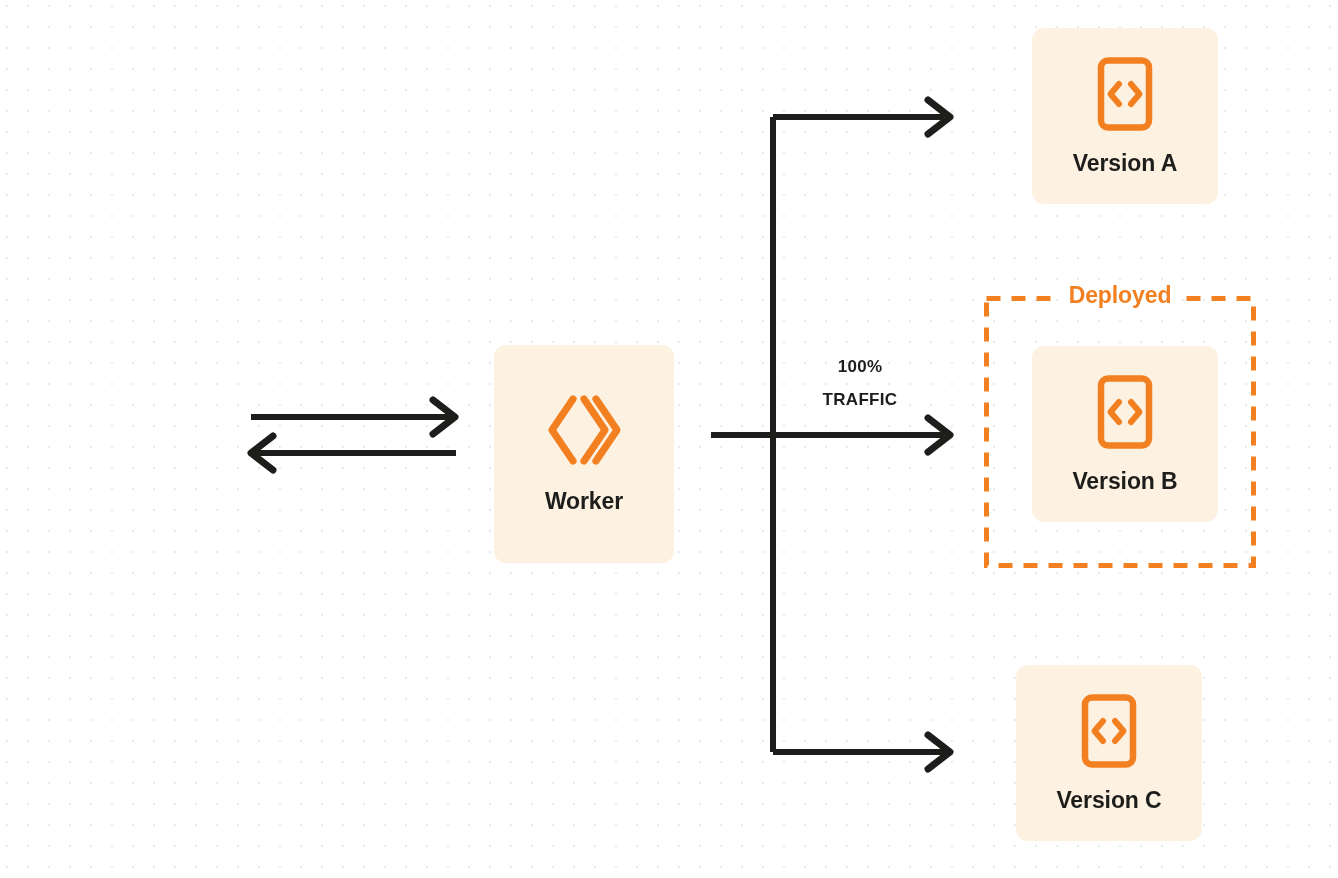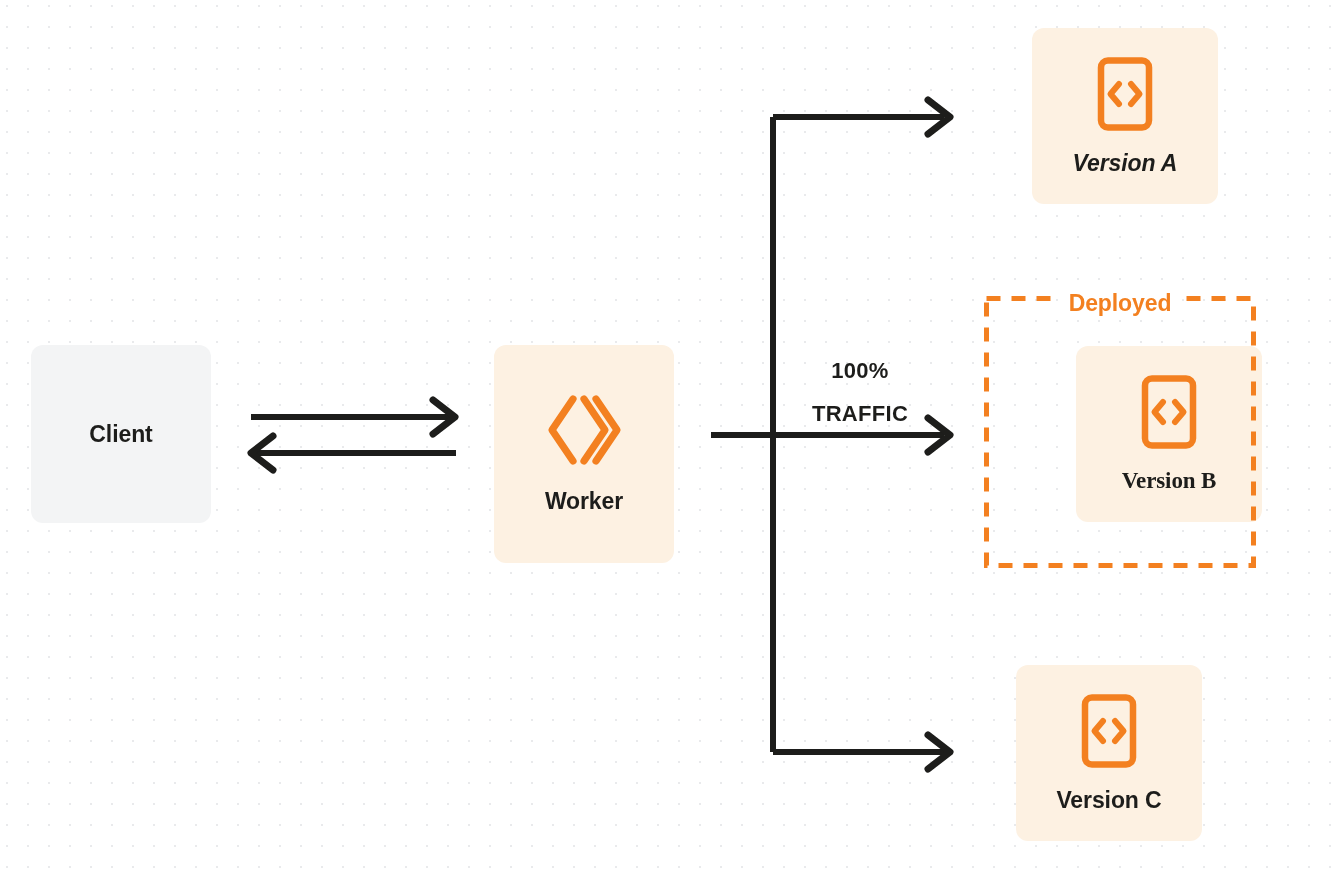--- a/index.html
+++ b/index.html
@@ -97,22 +97,22 @@
   
   .version-node {
     width: 186px;
     height: 176px;
     background-color: #fdf1e2;
   }
   .version-node .node-icon {
     margin-bottom: 18px;
     line-height: 0;
   }
-  #node-version-a { left: 1032px; top: 28px; font-style: italic; }
-  #node-version-b { left: 1076px; top: 346px; font-family: Liberation Serif, serif; }
+  #node-version-a { left: 1032px; top: 28px; }
+  #node-version-b { left: 1032px; top: 346px; }
   #node-version-c { left: 1016px; top: 665px; }
 
   
   #deployed-group {
     position: absolute;
     left: 984px;
     top: 296px;
     width: 272px;
     height: 272px;
     box-sizing: border-box;
@@ -128,40 +128,40 @@
   #deployed-group .dash-svg rect {
     fill: none;
     stroke: #f38020;
     stroke-width: 5;
     stroke-dasharray: 14 11;
     stroke-linecap: butt;
   }
   #deployed-label {
     position: absolute;
     left: 50%;
-    top: 8px;
+    top: 0;
     transform: translate(-50%, -52%);
     background-color: #ffffff;
     padding: 0 9px;
     font-size: 23px;
     font-weight: bold;
     color: #f38020;
     white-space: nowrap;
     letter-spacing: -0.1px;
   }
 
   
   #traffic-label {
     position: absolute;
     left: 794px;
     top: 350px;
     width: 132px;
     text-align: center;
     color: #1d1d1b;
-    font-size: 22px;
+    font-size: 17px;
     font-weight: bold;
     letter-spacing: 0.3px;
     line-height: 1.95;
   }
   #traffic-label .traffic-pct { display: block; }
   #traffic-label .traffic-word { display: block; }
 </style>
 </head>
 <body>
 
@@ -197,23 +197,20 @@
       <path class="conn-line" d="M 773 752 L 944 752"></path>
       <path class="conn-head" d="M 928 735 L 950 752 L 928 769"></path>
     </g>
   </svg>
 
   <div id="traffic-label">
     <span class="traffic-pct">100%</span>
     <span class="traffic-word">TRAFFIC</span>
   </div>
 
-  <div class="node" id="node-client">
-    <span class="node-label">Client</span>
-  </div>
 
   <div class="node" id="node-worker">
     <span class="node-icon">
       <svg width="76" height="72" viewBox="0 0 76 72" xmlns="http://www.w3.org/2000/svg">
         <g fill="none" stroke="#F38020" stroke-width="7.2" stroke-linecap="round" stroke-linejoin="round">
           <path d="M 27 5 L 6 36 L 27 67"></path>
           <path d="M 38 5 L 59 36 L 38 67"></path>
           <path d="M 50 5 L 71 36 L 50 67"></path>
         </g>
       </svg>

